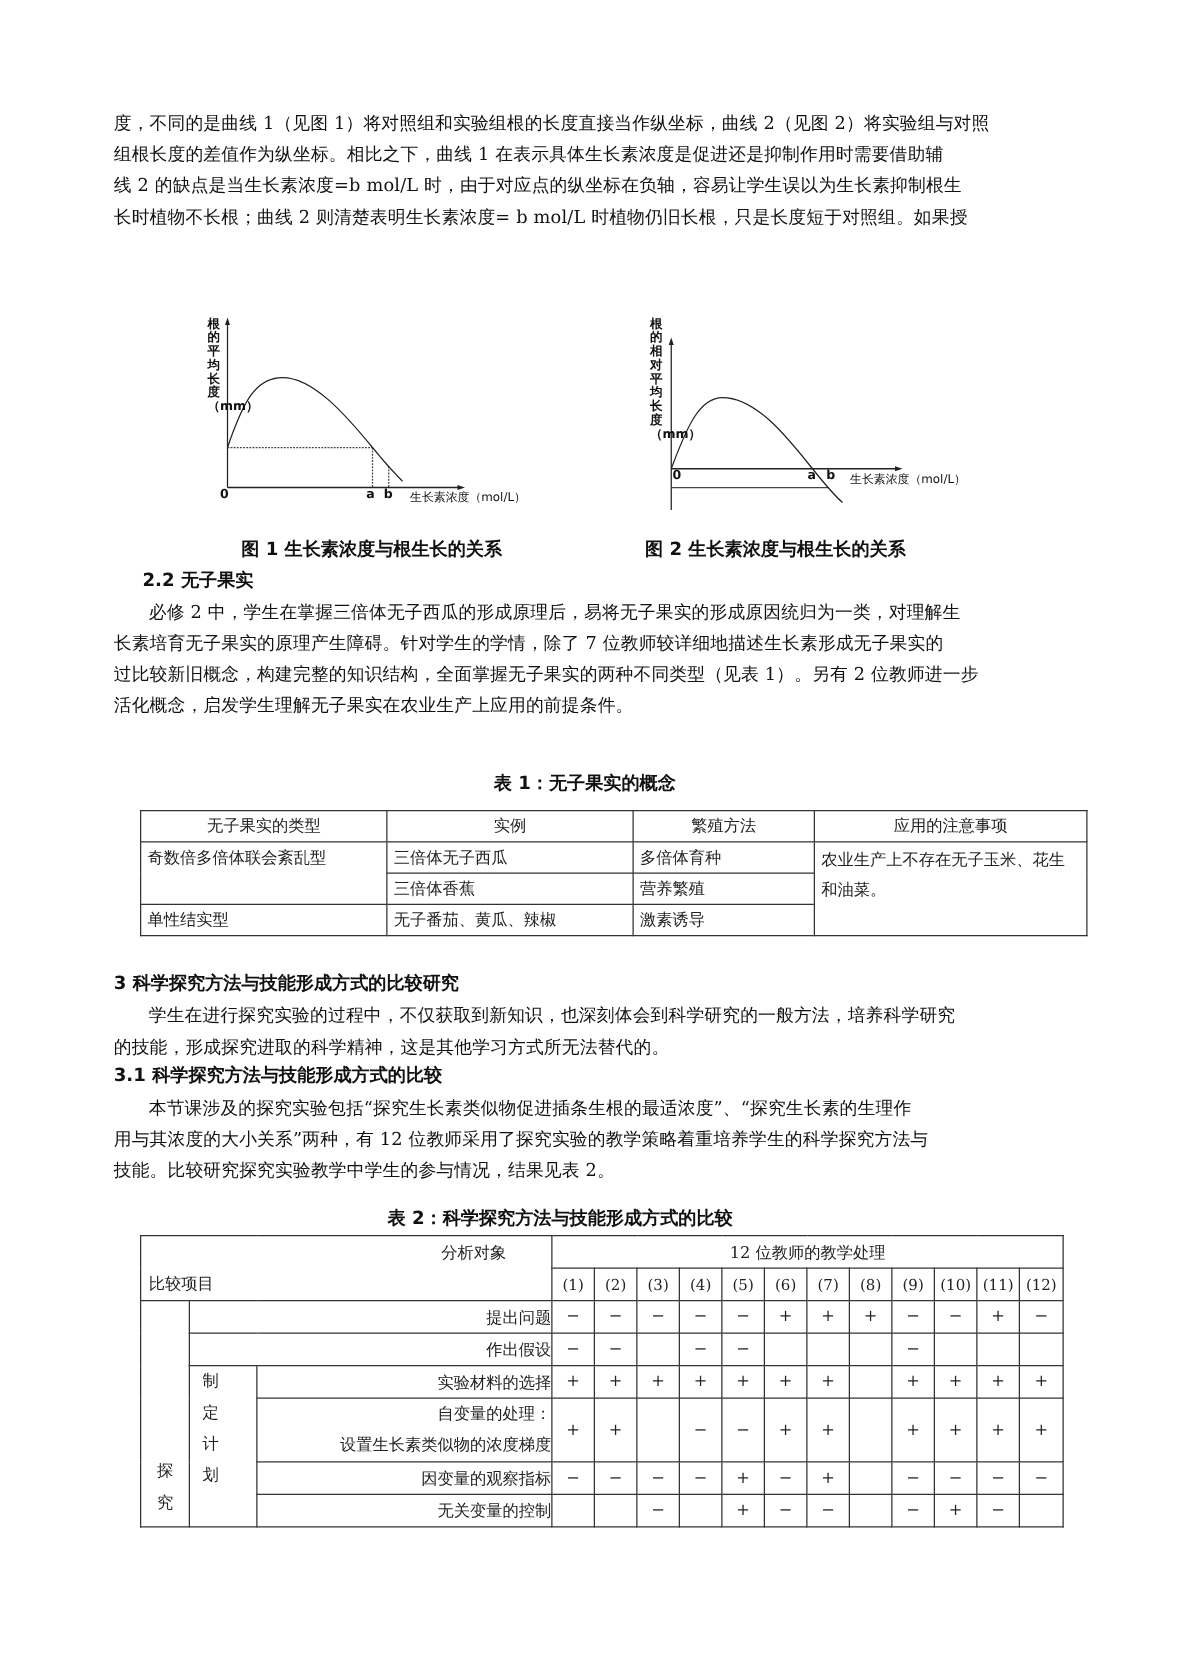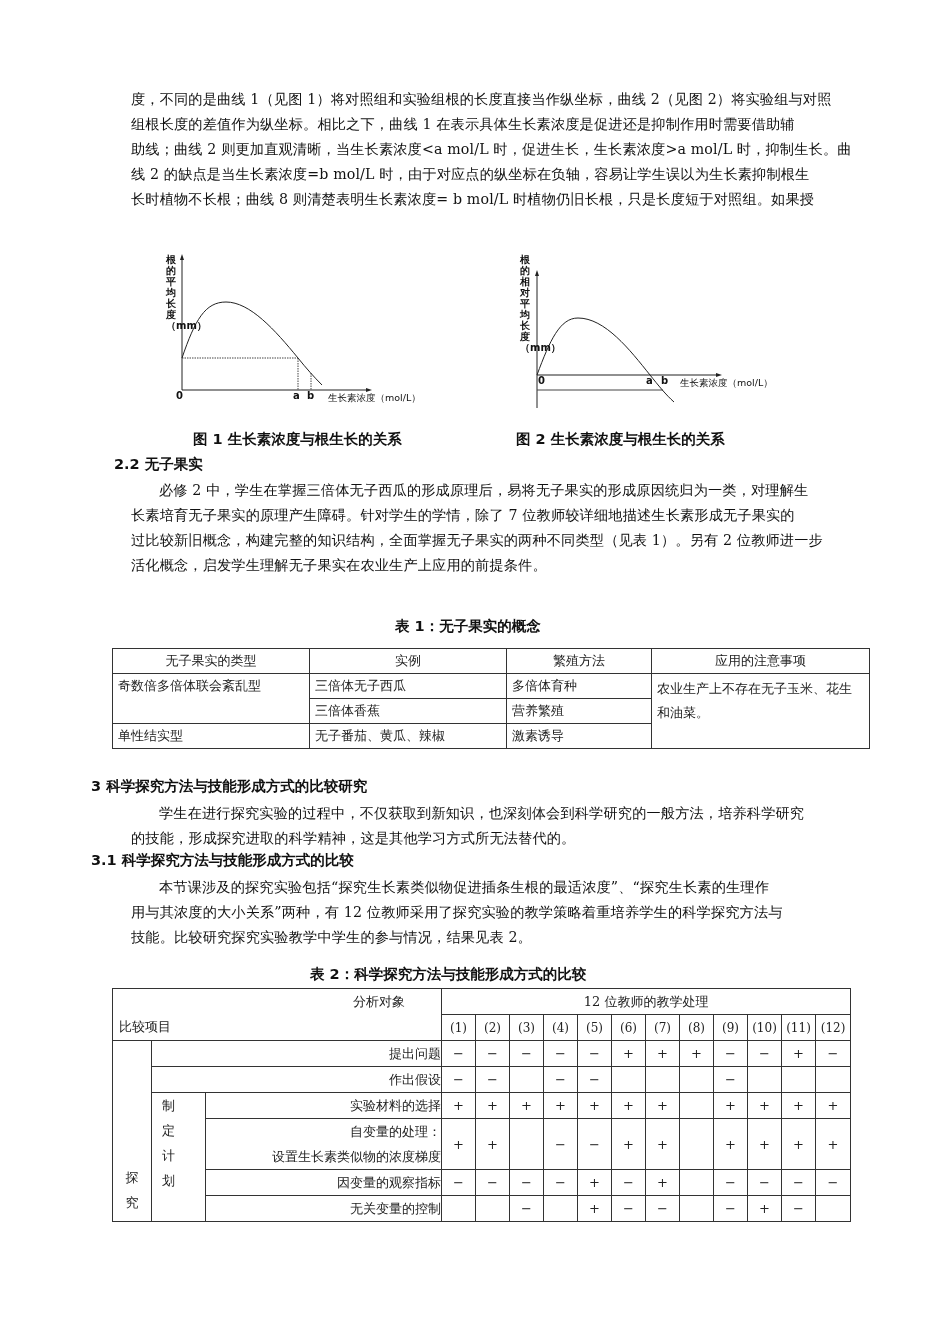--- a/index.html
+++ b/index.html
@@ -1,20 +1,20 @@
 <!DOCTYPE html>
 <html><head>
 <meta charset="utf-8">
 <style>
   html, body { margin: 0; padding: 0; background: #ffffff; }
   body { width: 950px; height: 1344px; position: relative; overflow: hidden;
          font-family: "DejaVu Serif", "Liberation Serif", serif; color: #111; }
   .abs { position: absolute; }
   .para { position: absolute; left: 91px; width: 768px; font-size: 14.2px; line-height: 25px;
-          letter-spacing: 0.15px; text-align: justify; margin-left: 40px; }
+          letter-spacing: 0.15px; text-align: justify; }
   .para p { margin: 0; }
   .indent { text-indent: 28px; }
   .h { position: absolute; left: 91px; font-size: 14.5px; font-weight: bold;
        font-family: "DejaVu Sans", "Liberation Sans", sans-serif; }
   .caption { position: absolute; font-size: 14.5px; font-weight: bold;
        font-family: "DejaVu Sans", "Liberation Sans", sans-serif; }
   .fig { position: absolute; }
 
   table { border-collapse: collapse; position: absolute; table-layout: fixed; margin-left: 30px; }
   td { border: 1px solid #333; font-size: 13px; padding: 0 5px; color: #222; vertical-align: middle; }
@@ -24,23 +24,22 @@
   .t2 td.lbl { text-align: right; padding-left: 6px; }
   .t2 .num { font-size: 12px; }
   .vert { line-height: 25px; text-align: center !important; }
 </style>
 </head>
 <body>
 
 <div class="para" style="top:87px;">
   <p>度，不同的是曲线 1（见图 1）将对照组和实验组根的长度直接当作纵坐标，曲线 2（见图 2）将实验组与对照</p>
   <p>组根长度的差值作为纵坐标。相比之下，曲线 1 在表示具体生长素浓度是促进还是抑制作用时需要借助辅</p>
-  <p>助线；曲线 2 则更加直观清晰，当生长素浓度&lt;a mol/L 时，促进生长，生长素浓度&gt;a mol/L 时，抑制生长。曲</p>
   <p>线 2 的缺点是当生长素浓度=b mol/L 时，由于对应点的纵坐标在负轴，容易让学生误以为生长素抑制根生</p>
-  <p>长时植物不长根；曲线 8 则清楚表明生长素浓度= b mol/L 时植物仍旧长根，只是长度短于对照组。如果授</p>
+  <p>长时植物不长根；曲线 2 则清楚表明生长素浓度= b mol/L 时植物仍旧长根，只是长度短于对照组。如果授</p>
 </div>
 
 <div class="fig" style="left:150px; top:250px; width:290px; height:160px;">
   <svg width="290" height="160" viewBox="150 250 290 160">
 
     <line x1="182" y1="390" x2="182" y2="258" stroke="#222" stroke-width="1"></line>
     <polygon points="182,254 180,260 184,260" fill="#222"></polygon>
 
     <line x1="182" y1="390" x2="368" y2="390" stroke="#222" stroke-width="1.2"></line>
     <polygon points="372,390 366,388 366,392" fill="#222"></polygon>

